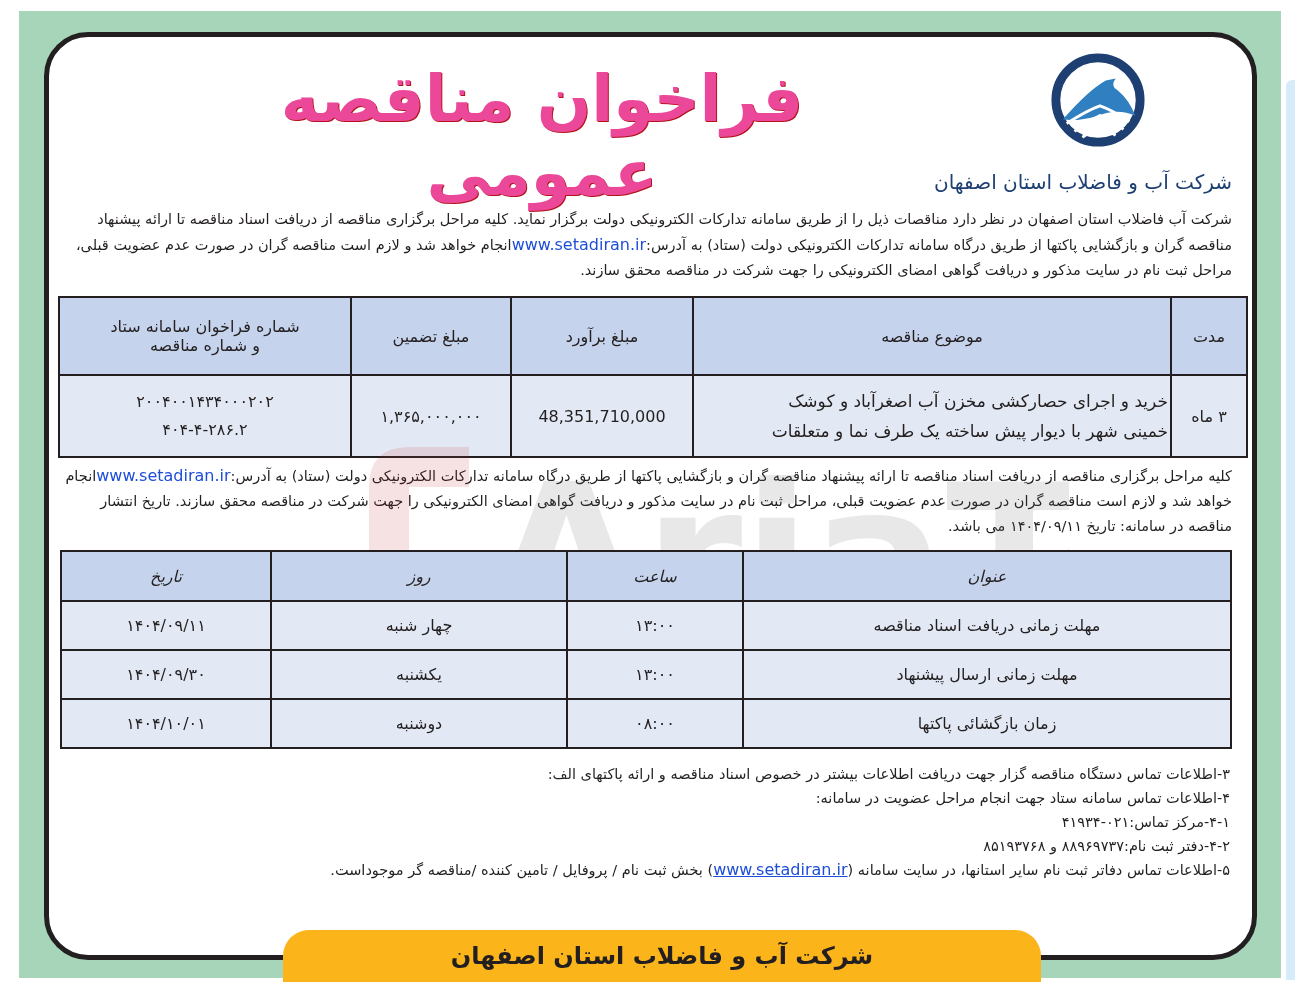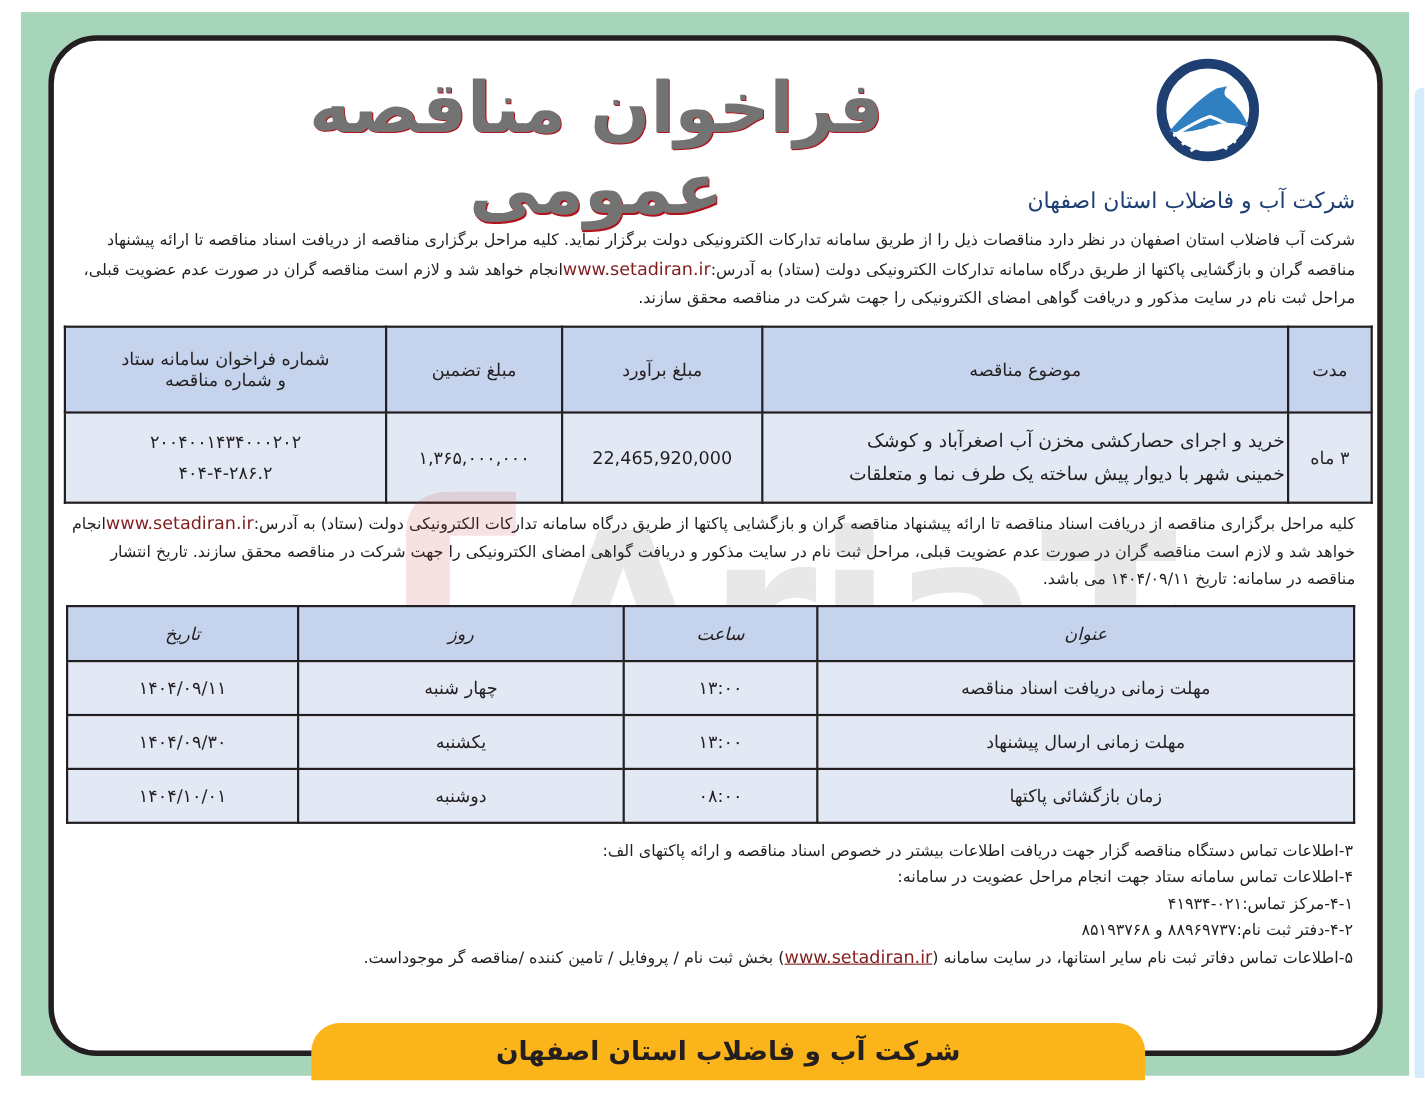--- a/index.html
+++ b/index.html
@@ -24,30 +24,30 @@
       position: absolute; left: 1000px; top: 14px; width: 98px; height: 98px;
     }
     .company-line {
       position: absolute; right: 20px; top: 133px;
       font-size: 20px; color: #1d3f72; direction: rtl; white-space: nowrap;
     }
     .main-title {
       position: absolute; left: 158px; top: 25px; width: 670px;
       text-align: center; direction: rtl;
       font-family: "DejaVu Sans", sans-serif; font-weight: bold;
-      font-size: 64px; color: #737373; letter-spacing: -1px;
+      font-size: 64px; color: #ec4899; letter-spacing: -1px;
       text-shadow: 1px 1px 0 #b3141c;
     }
 
     .para {
       position: absolute; right: 20px; direction: rtl; text-align: right;
       font-size: 14.5px; line-height: 25px; color: #231f20;
     }
     .para1 { top: 170px; width: 1175px; }
-    .link { color: #7f1d1d; font-size: 16px; font-family: "DejaVu Sans", sans-serif; }
+    .link { color: #1d4ed8; font-size: 16px; font-family: "DejaVu Sans", sans-serif; }
 
     table.grid {
       position: absolute; border-collapse: collapse; direction: rtl;
       font-size: 16px; color: #231f20;
     }
     table.grid td, table.grid th {
       border: 2.5px solid #231f20; text-align: center; vertical-align: middle;
       font-weight: normal;
     }
     table.grid th { background: #c5d3ec; }
@@ -121,21 +121,21 @@
         <div>شماره فراخوان سامانه ستاد</div>
         <div>و شماره مناقصه</div>
       </th>
     </tr>
     <tr>
       <td>۳ ماه</td>
       <td class="subject">
         <div>خرید و اجرای حصارکشی مخزن آب اصغرآباد و کوشک</div>
         <div>خمینی شهر با دیوار پیش ساخته یک طرف نما و متعلقات</div>
       </td>
-      <td>22,465,920,000</td>
+      <td>48,351,710,000</td>
       <td>۱,۳۶۵,۰۰۰,۰۰۰</td>
       <td style="line-height:28px">
         <div>۲۰۰۴۰۰۱۴۳۴۰۰۰۲۰۲</div>
         <div>۴۰۴-۴-۲۸۶.۲</div>
       </td>
     </tr>
   </tbody>
     </table>
 
   <div class="para para2">

